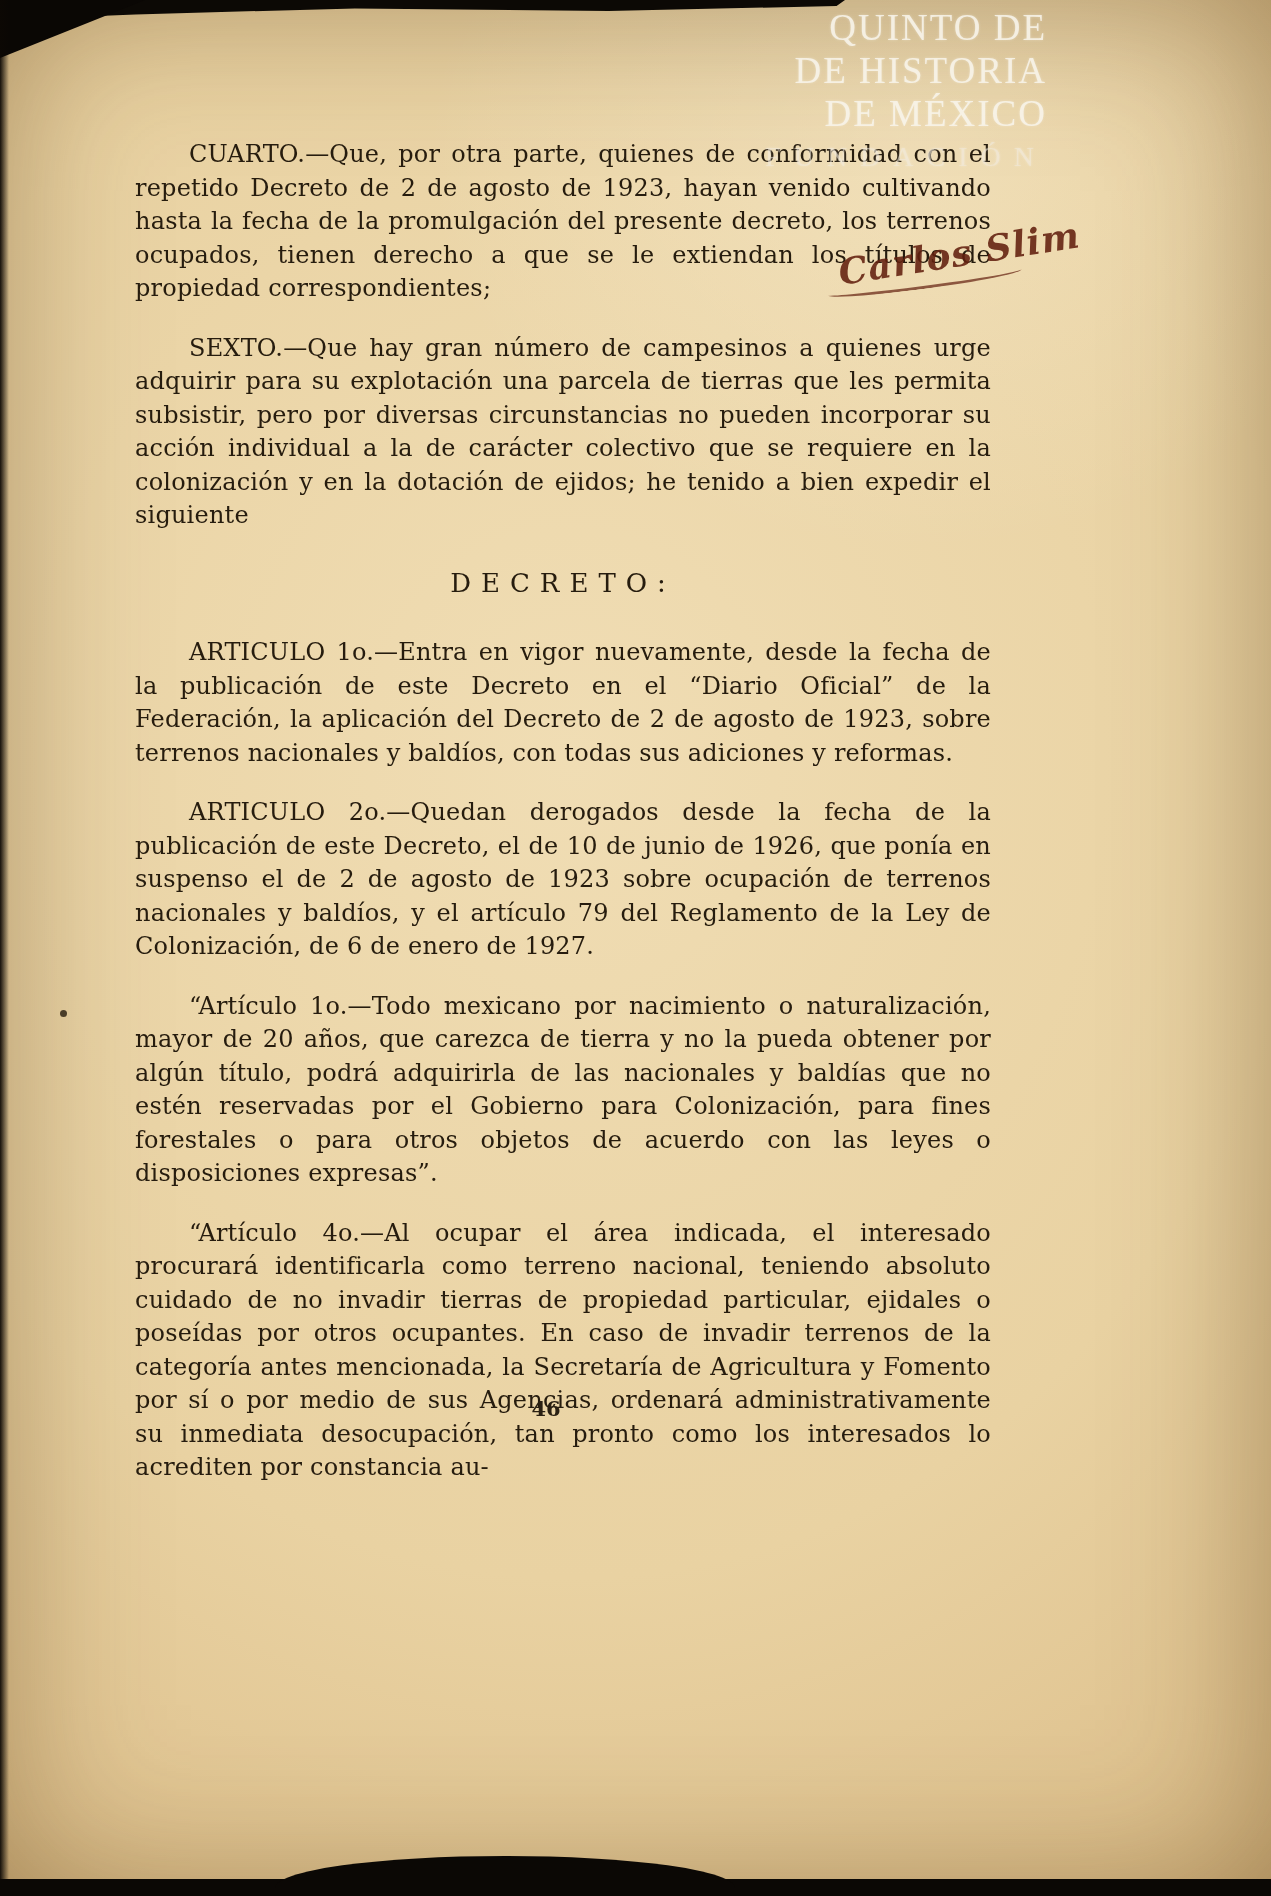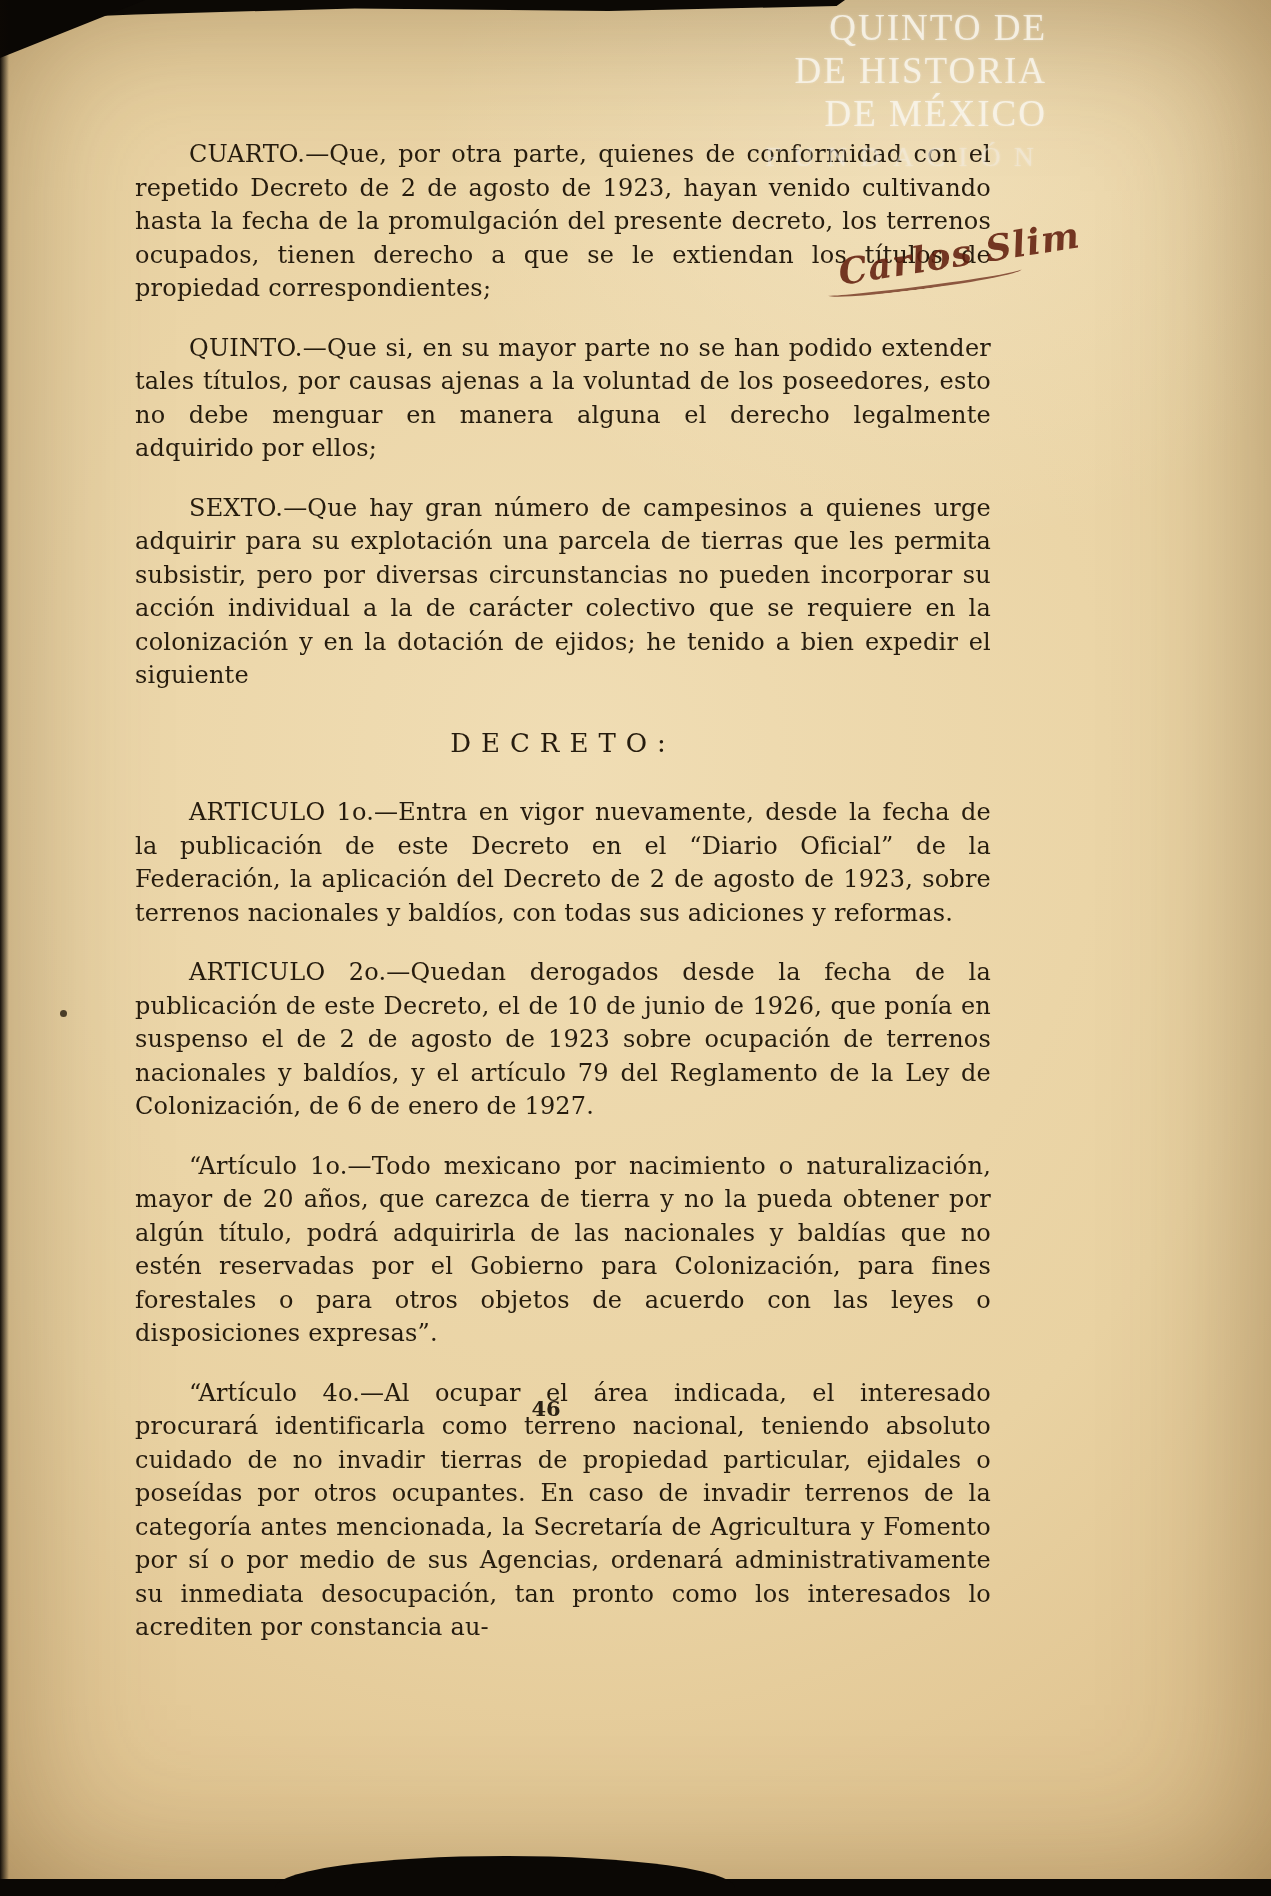--- a/index.html
+++ b/index.html
@@ -116,21 +116,20 @@
     <div class="wm-line">QUINTO DE</div>
     <div class="wm-line">DE HISTORIA</div>
     <div class="wm-line">DE MÉXICO</div>
     <div class="wm-line wm-spaced">FUNDACIÓN</div>
   </div>
 
   <div class="annotation">Carlos Slim</div>
 
   <div class="content">
     <p class="para">CUARTO.—Que, por otra parte, quienes de conformidad con el repetido Decreto de 2 de agosto de 1923, hayan venido cultivando hasta la fecha de la promulgación del presente decreto, los terrenos ocupados, tienen derecho a que se le extiendan los títulos de propiedad correspondientes;</p>
-    <p class="para">QUINTO.—Que si, en su mayor parte no se han podido extender tales títulos, por causas ajenas a la voluntad de los poseedores, esto no debe menguar en manera alguna el derecho legalmente adquirido por ellos;</p>
     <p class="para">SEXTO.—Que hay gran número de campesinos a quienes urge adquirir para su explotación una parcela de tierras que les permita subsistir, pero por diversas circunstancias no pueden incorporar su acción individual a la de carácter colectivo que se requiere en la colonización y en la dotación de ejidos; he tenido a bien expedir el siguiente</p>
 
     <h2 class="decreto">DECRETO:</h2>
 
     <p class="para">ARTICULO 1o.—Entra en vigor nuevamente, desde la fecha de la publicación de este Decreto en el “Diario Oficial” de la Federación, la aplicación del Decreto de 2 de agosto de 1923, sobre terrenos nacionales y baldíos, con todas sus adiciones y reformas.</p>
 
     <p class="para"><span>ARTICULO 2o.—Quedan derogados desde la fecha de la publicación de este Decreto, el de 10 de junio de 1926, que ponía en suspenso </span><span class="b">el de 2 de agosto de 1923 sobre ocupación de terrenos nacionales y baldíos,</span><span> y el artículo 79 del Reglamento de la Ley de Colonización, de 6 de enero de </span><span class="b">1927.</span></p>
 
 
     <p class="para"><span>“Artículo 1o.—Todo mexicano por nacimiento o naturalización, mayor de 20 años, que carezca de tierra y no la pueda obtener por algún título, podrá adquirirla de las nacionales y baldías </span><span class="b">que no estén reservadas por el Gobierno para Colonización, para fines forestales o para otros objetos de acuerdo con las leyes o disposiciones expresas”.</span></p>

